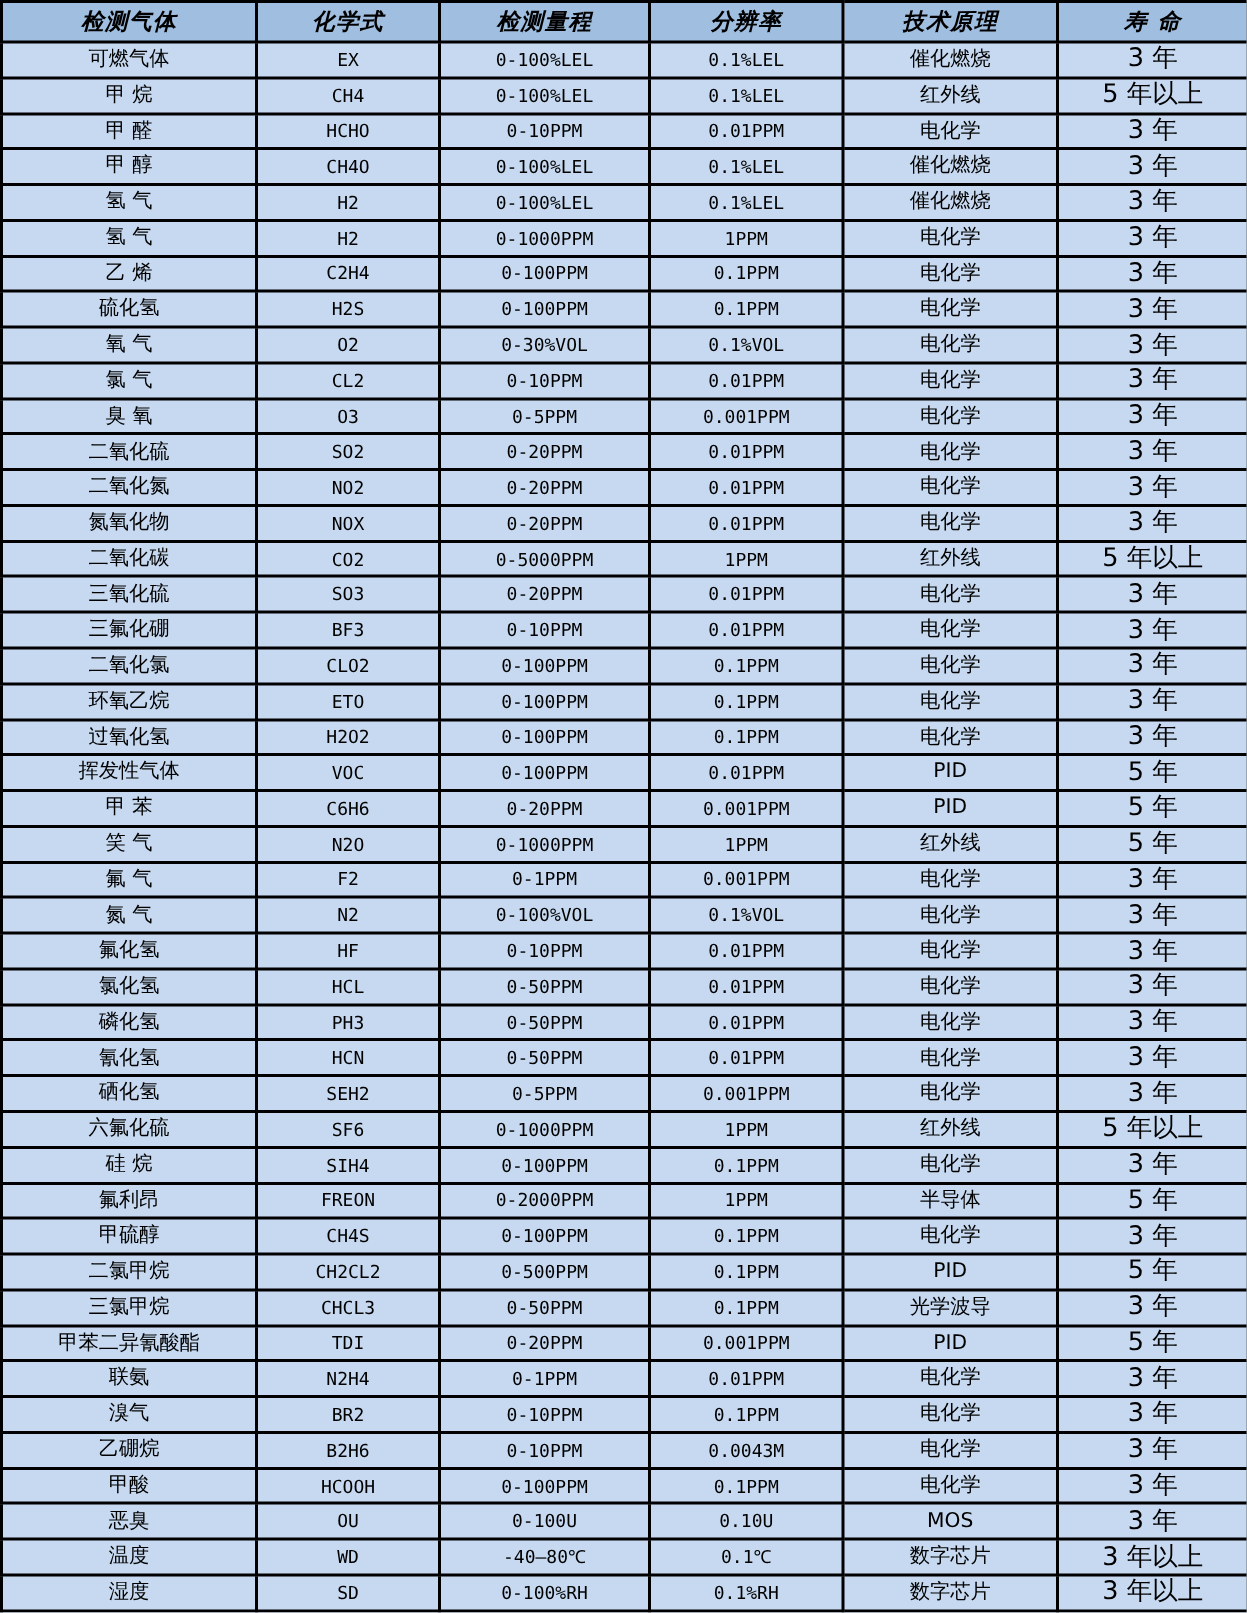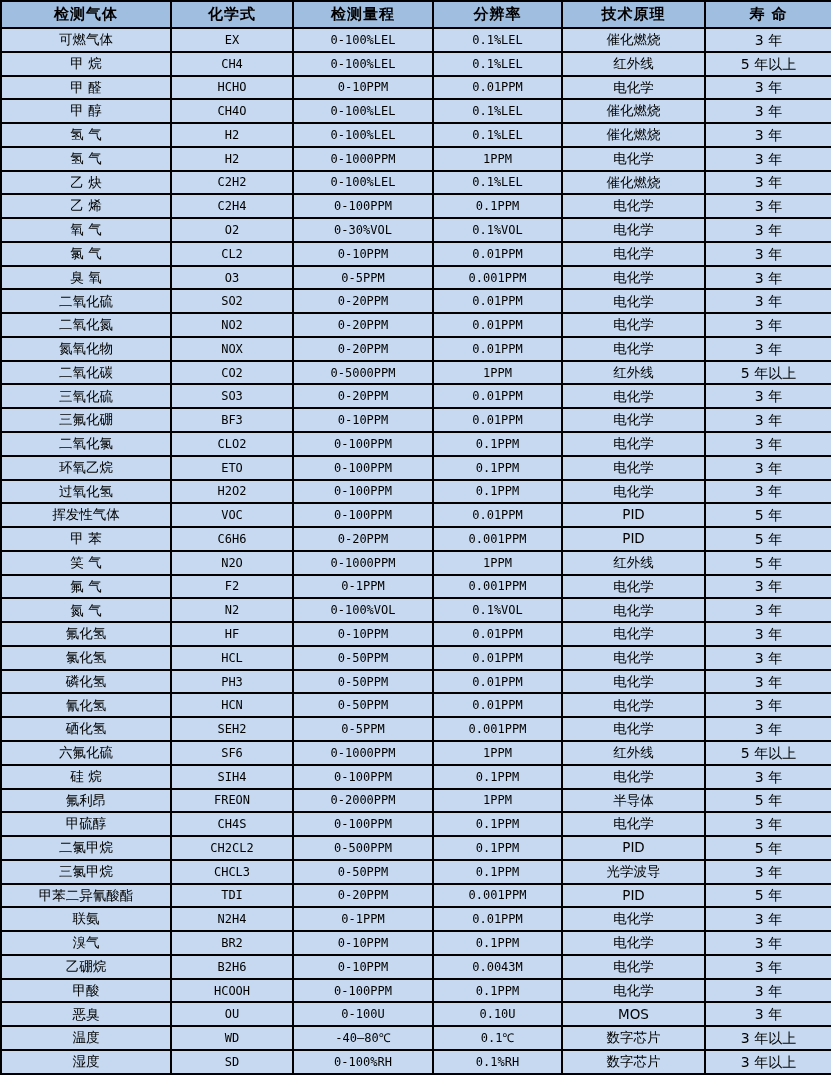--- a/index.html
+++ b/index.html
@@ -26,20 +26,21 @@
     border: 2px solid #000000;
     text-align: center;
     vertical-align: middle;
     padding: 0;
     color: #000000;
     overflow: hidden;
     white-space: nowrap;
   }
   .sensor-table thead tr {
     height: 27px;
+    font-style: italic;
   }
   .sensor-table th {
     background: #a0bedf;
     font-size: 15px;
     font-weight: bold;
     letter-spacing: 1px;
   }
   .sensor-table tbody tr {
     height: 21.3px;
     background: #c6d9f0;
@@ -54,21 +55,21 @@
   .sensor-table td.col-2,
   .sensor-table td.col-3 {
     font-family: "DejaVu Sans Mono", monospace;
     font-size: 12px;
   }
   .sensor-table td.col-0,
   .sensor-table td.col-4 {
     font-size: 13.5px;
   }
   .sensor-table td.col-5 {
-    font-size: 14px;
+    font-size: 17px;
   }
 </style>
 </head>
 <body>
 
 <table class="sensor-table">
   <colgroup>
     <col class="c0">
       <col class="c1">
       <col class="c2">
@@ -129,30 +130,30 @@
       </tr>
       <tr>
         <td class="col-0">氢 气</td>
         <td class="col-1">H2</td>
         <td class="col-2">0-1000PPM</td>
         <td class="col-3">1PPM</td>
         <td class="col-4">电化学</td>
         <td class="col-5">3 年</td>
       </tr>
       <tr>
-        <td class="col-0">乙 炔</td>
-        <td class="col-1">C2H2</td>
-        <td class="col-2">0-100%LEL</td>
-        <td class="col-3">0.1%LEL</td>
-        <td class="col-4">催化燃烧</td>
-        <td class="col-5">3 年</td>
-      </tr>
-      <tr>
         <td class="col-0">乙 烯</td>
         <td class="col-1">C2H4</td>
+        <td class="col-2">0-100PPM</td>
+        <td class="col-3">0.1PPM</td>
+        <td class="col-4">电化学</td>
+        <td class="col-5">3 年</td>
+      </tr>
+      <tr>
+        <td class="col-0">硫化氢</td>
+        <td class="col-1">H2S</td>
         <td class="col-2">0-100PPM</td>
         <td class="col-3">0.1PPM</td>
         <td class="col-4">电化学</td>
         <td class="col-5">3 年</td>
       </tr>
       <tr>
         <td class="col-0">氧 气</td>
         <td class="col-1">O2</td>
         <td class="col-2">0-30%VOL</td>
         <td class="col-3">0.1%VOL</td>

